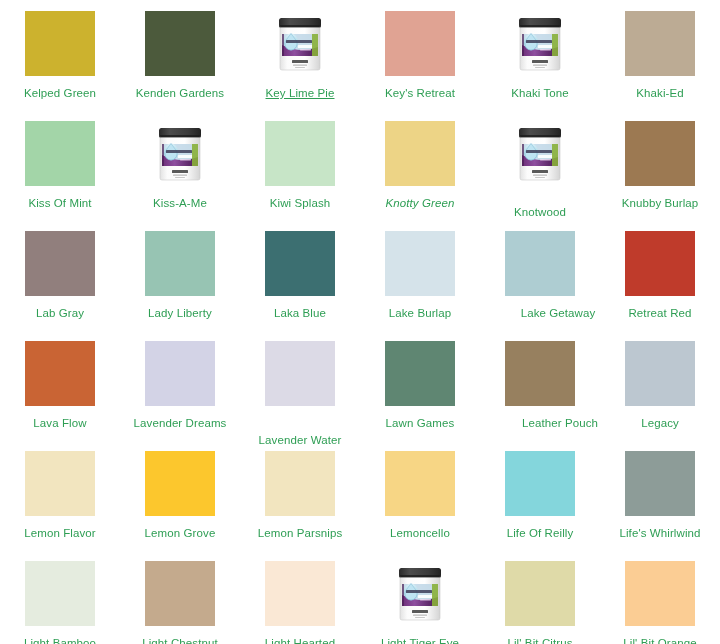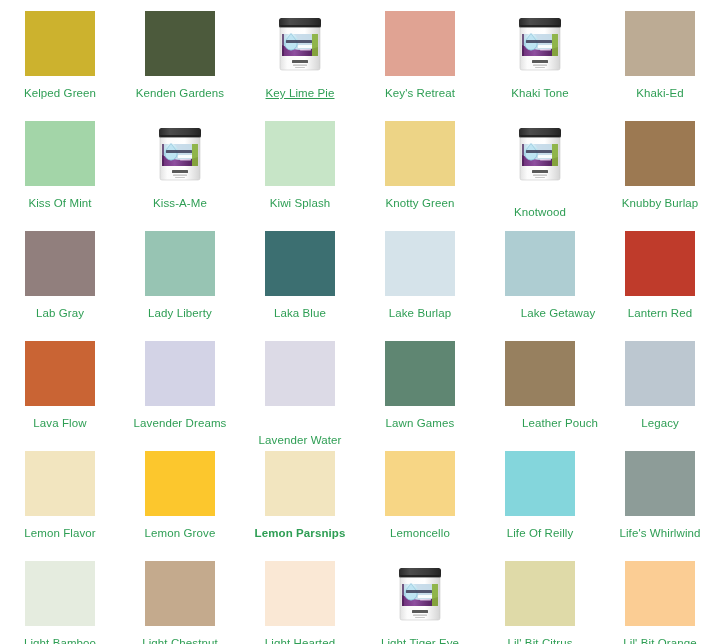--- a/index.html
+++ b/index.html
@@ -217,21 +217,21 @@
         </svg>
       </div>
       <span class="swatch-label" style="color: rgb(46, 158, 84);">Kiss-A-Me</span>
     </div>
     <div class="swatch-cell">
       <span class="swatch-chip" style="background-color: rgb(199, 229, 199);"></span>
       <span class="swatch-label" style="color: rgb(46, 158, 84);">Kiwi Splash</span>
     </div>
     <div class="swatch-cell">
       <span class="swatch-chip" style="background-color: rgb(237, 212, 134);"></span>
-      <span class="swatch-label" style="color: rgb(46, 158, 84);">Knotty Green</span>
+      <span class="swatch-label" style="color: rgb(46, 158, 84); font-style: italic;">Knotty Green</span>
     </div>
     <div class="swatch-cell">
       <div class="paint-can">
         <svg width="48" height="60" viewBox="0 0 48 60">
           <defs>
             <linearGradient id="bodyg" x1="0" y1="0" x2="1" y2="0">
               <stop offset="0%" stop-color="#e2e2e2"></stop>
               <stop offset="18%" stop-color="#fbfbfb"></stop>
               <stop offset="62%" stop-color="#ffffff"></stop>
               <stop offset="100%" stop-color="#d4d4d4"></stop>
@@ -291,21 +291,21 @@
     <div class="swatch-cell">
       <span class="swatch-chip" style="background-color: rgb(213, 227, 234);"></span>
       <span class="swatch-label" style="color: rgb(46, 158, 84);">Lake Burlap</span>
     </div>
     <div class="swatch-cell">
       <span class="swatch-chip" style="background-color: rgb(174, 205, 210);"></span>
       <span class="swatch-label" style="color: rgb(46, 158, 84); padding-left: 36px;">Lake Getaway</span>
     </div>
     <div class="swatch-cell">
       <span class="swatch-chip" style="background-color: rgb(191, 59, 43);"></span>
-      <span class="swatch-label" style="color: rgb(46, 158, 84);">Lantern Red</span>
+      <span class="swatch-label" style="color: rgb(46, 158, 84);">Retreat Red</span>
     </div>
     <div class="swatch-cell">
       <span class="swatch-chip" style="background-color: rgb(201, 100, 52);"></span>
       <span class="swatch-label" style="color: rgb(46, 158, 84);">Lava Flow</span>
     </div>
     <div class="swatch-cell">
       <span class="swatch-chip" style="background-color: rgb(211, 211, 230);"></span>
       <span class="swatch-label" style="color: rgb(46, 158, 84);">Lavender Dreams</span>
     </div>
     <div class="swatch-cell">
@@ -327,21 +327,21 @@
     <div class="swatch-cell">
       <span class="swatch-chip" style="background-color: rgb(242, 229, 191);"></span>
       <span class="swatch-label" style="color: rgb(46, 158, 84);">Lemon Flavor</span>
     </div>
     <div class="swatch-cell">
       <span class="swatch-chip" style="background-color: rgb(252, 199, 45);"></span>
       <span class="swatch-label" style="color: rgb(46, 158, 84);">Lemon Grove</span>
     </div>
     <div class="swatch-cell">
       <span class="swatch-chip" style="background-color: rgb(242, 229, 191);"></span>
-      <span class="swatch-label" style="color: rgb(46, 158, 84); font-weight: bold;">Lemon Parsnips</span>
+      <span class="swatch-label" style="color: rgb(46, 158, 84);">Lemon Parsnips</span>
     </div>
     <div class="swatch-cell">
       <span class="swatch-chip" style="background-color: rgb(247, 214, 133);"></span>
       <span class="swatch-label" style="color: rgb(46, 158, 84);">Lemoncello</span>
     </div>
     <div class="swatch-cell">
       <span class="swatch-chip" style="background-color: rgb(132, 214, 220);"></span>
       <span class="swatch-label" style="color: rgb(46, 158, 84);">Life Of Reilly</span>
     </div>
     <div class="swatch-cell">

